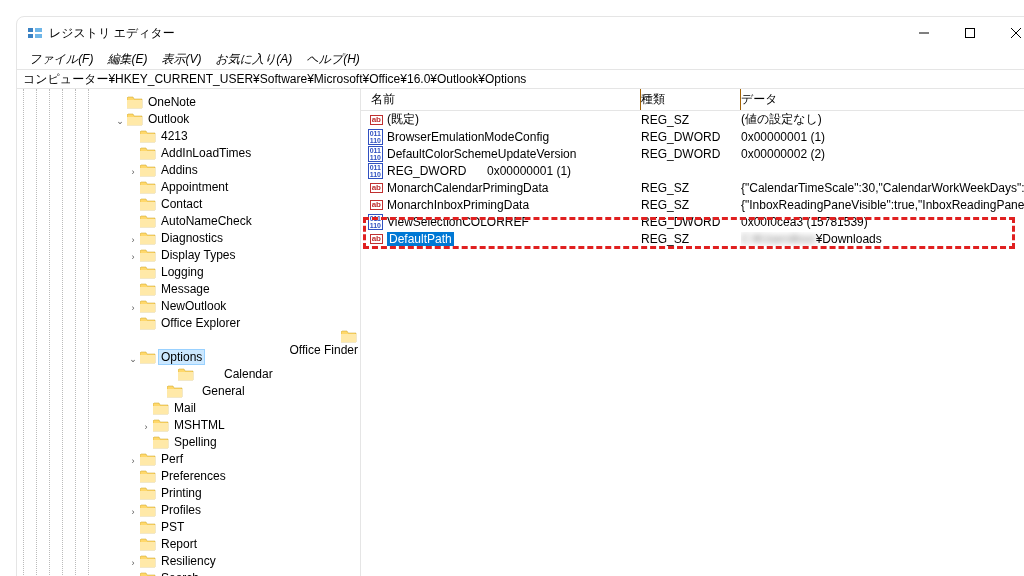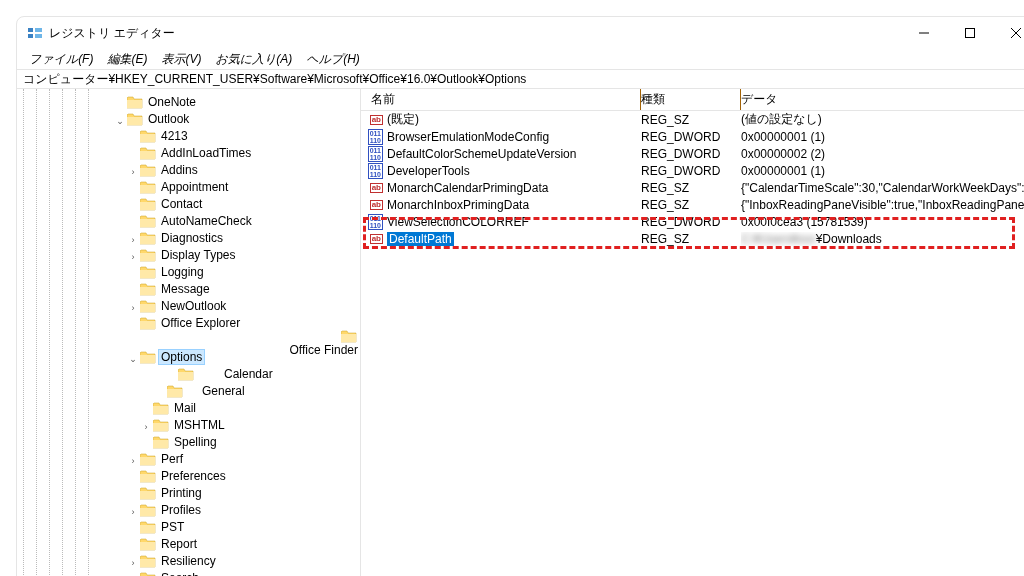--- a/index.html
+++ b/index.html
@@ -432,21 +432,20 @@
                 <span class="sz-ab sz-blue" style="font-size:7px">011<br>110</span>
               </span>
               <span class="nm"><span class="nm-inner">DefaultColorSchemeUpdateVersion</span></span>
               <span class="tp">REG_DWORD</span>
               <span class="dt">0x00000002 (2)</span>
             </div>
             <div class="row">
               <span class="vicon">
                 <span class="sz-ab sz-blue" style="font-size:7px">011<br>110</span>
               </span>
-              <span class="nm"><span class="nm-inner">DeveloperTools</span></span>
               <span class="tp">REG_DWORD</span>
               <span class="dt">0x00000001 (1)</span>
             </div>
             <div class="row">
               <span class="vicon">
                 <span class="sz-ab sz-red">ab</span>
               </span>
               <span class="nm"><span class="nm-inner">MonarchCalendarPrimingData</span></span>
               <span class="tp">REG_SZ</span>
               <span class="dt">{"CalendarTimeScale":30,"CalendarWorkWeekDays":["Monday</span>

